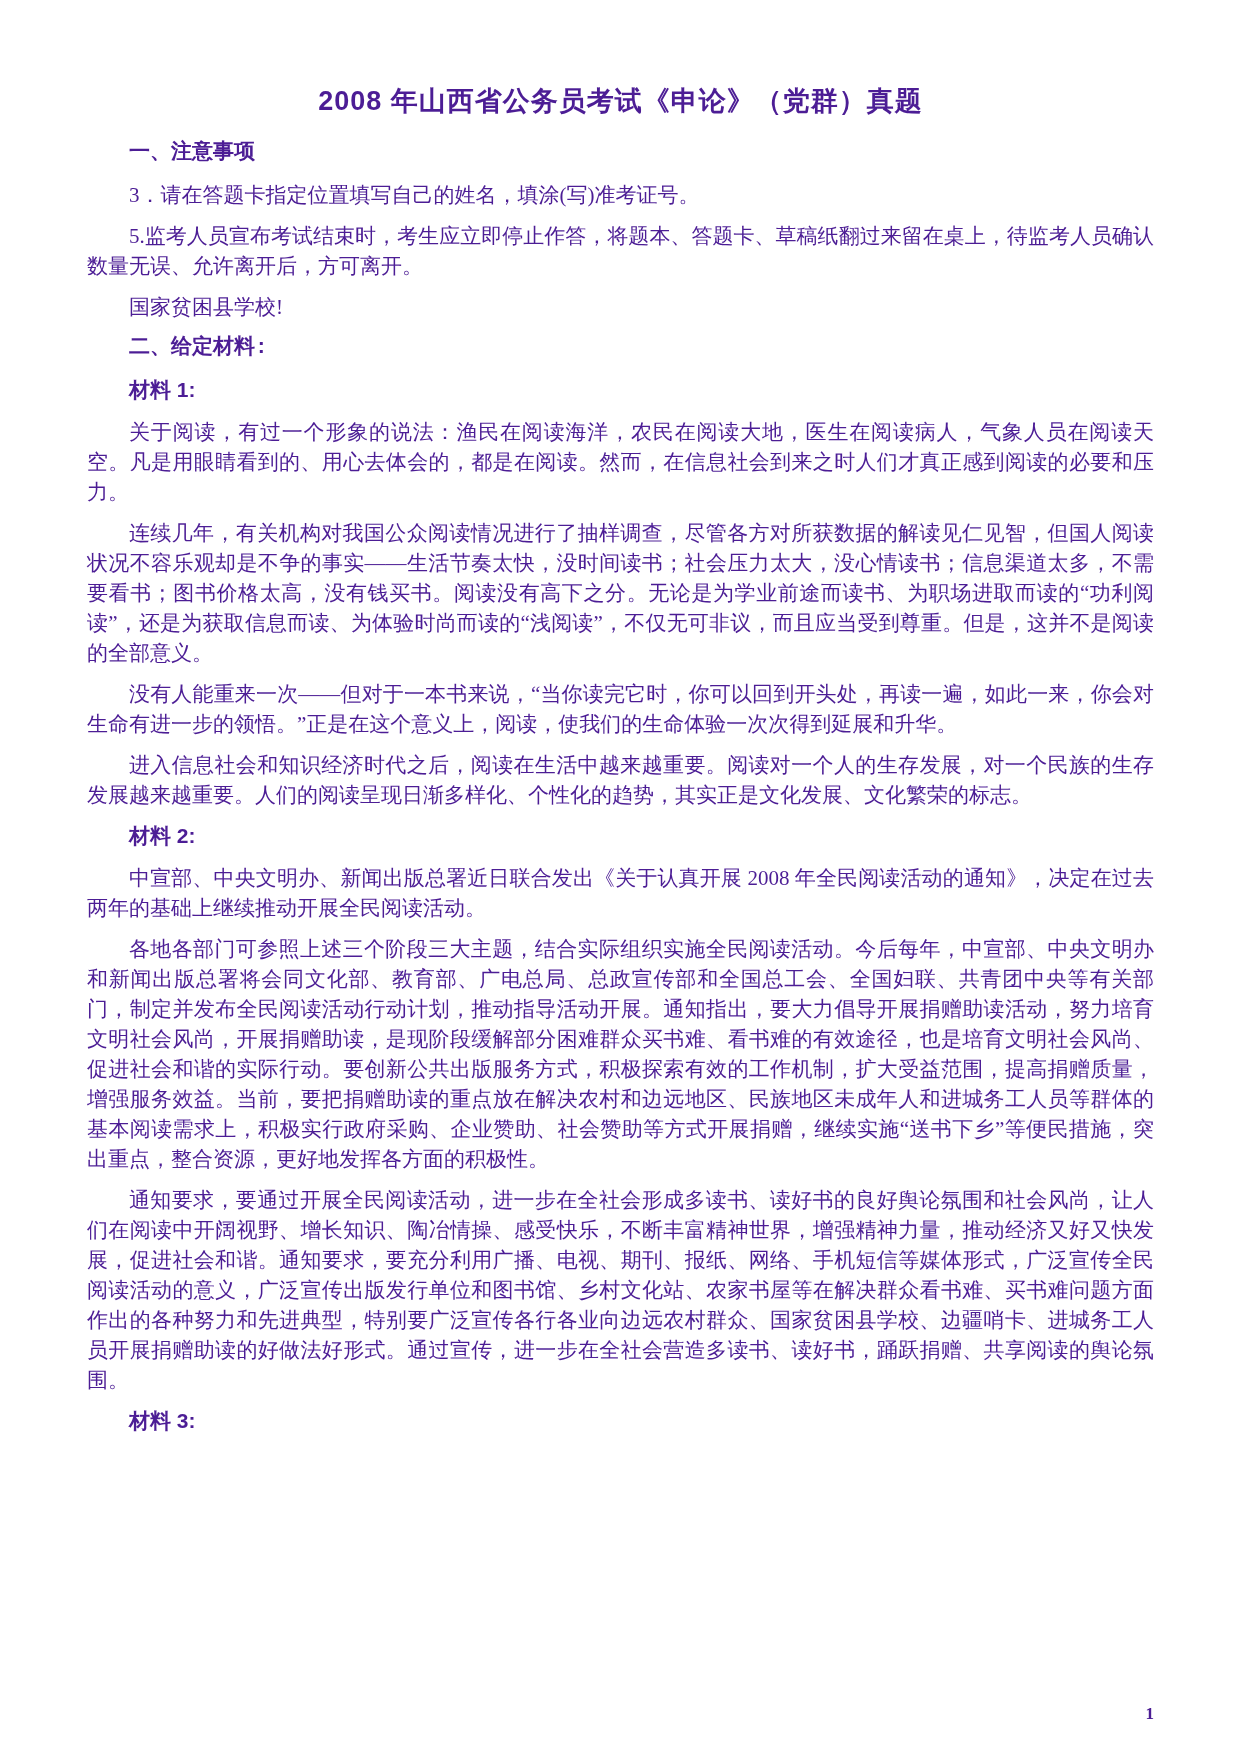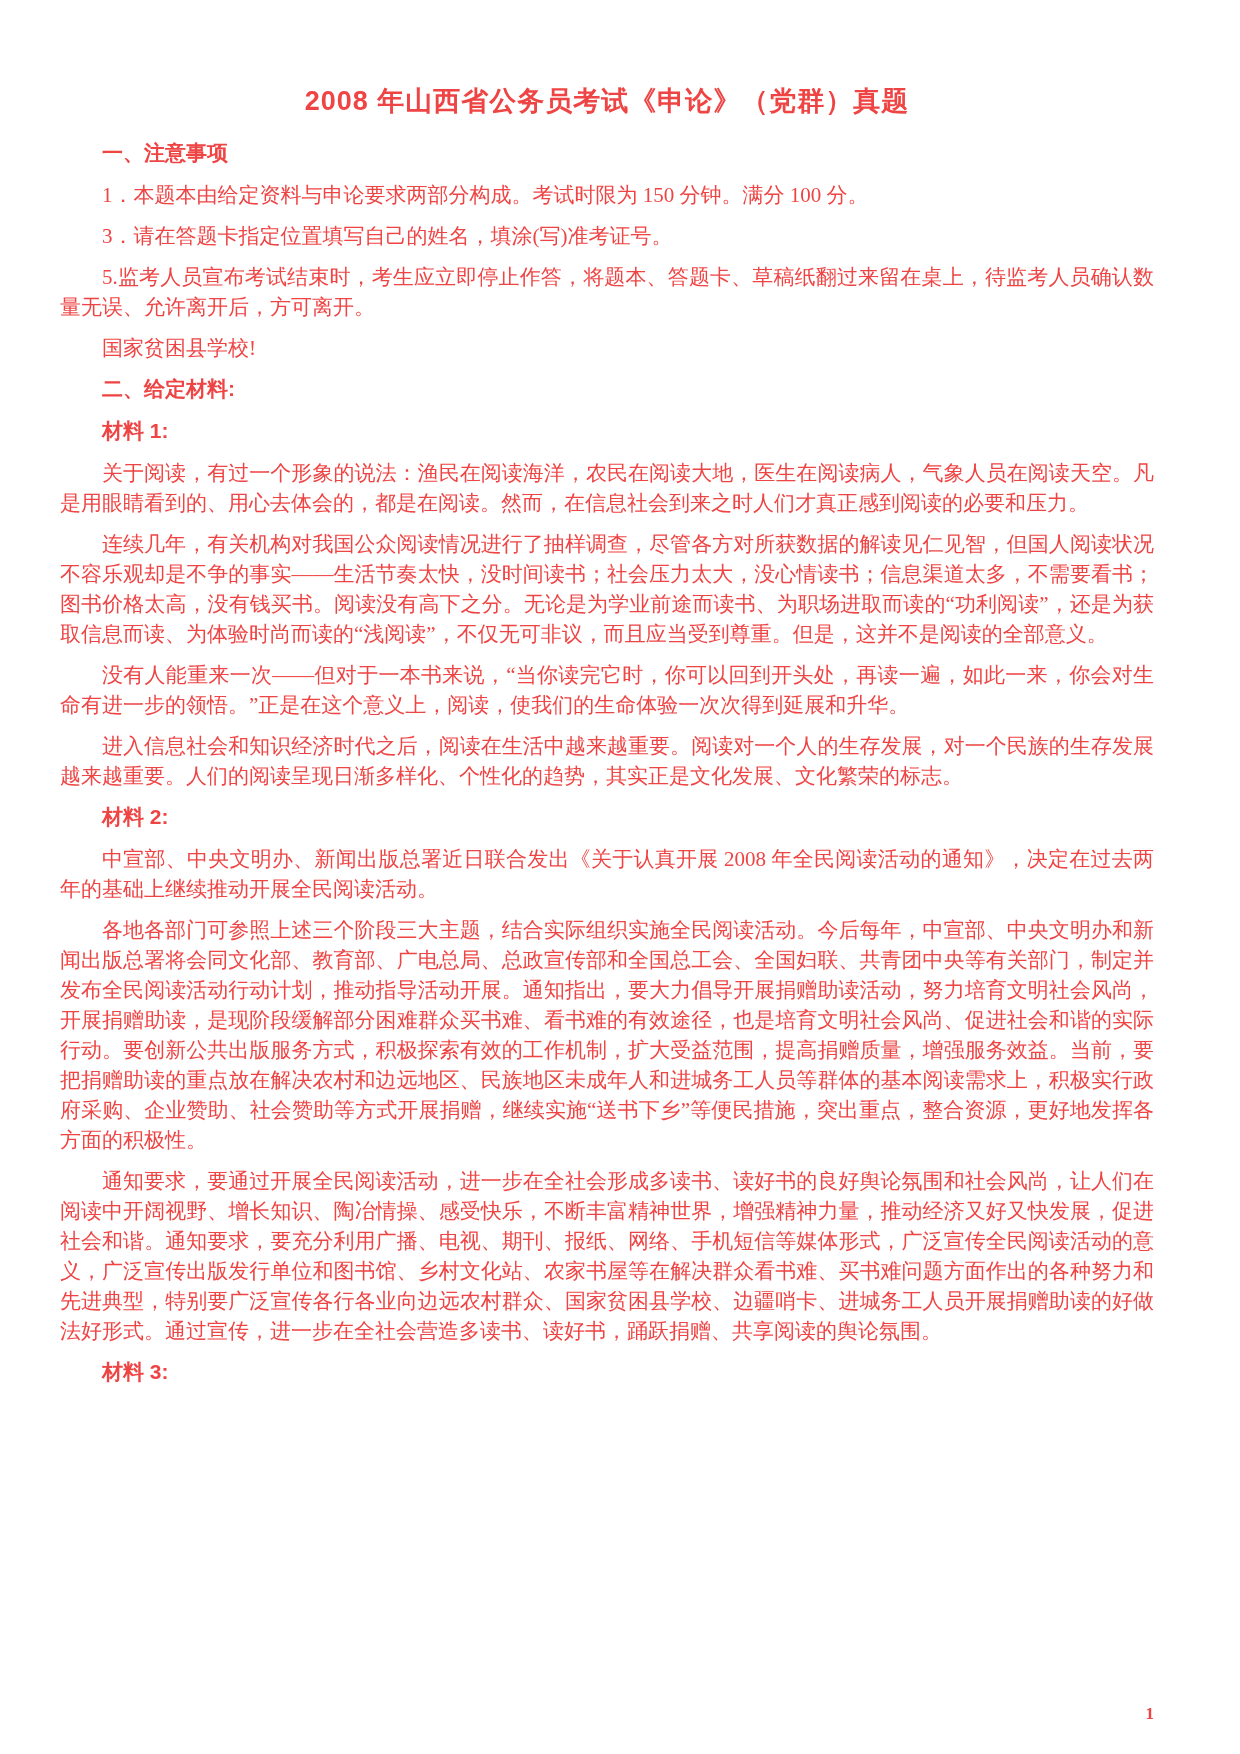--- a/index.html
+++ b/index.html
@@ -3,36 +3,36 @@
 <meta charset="utf-8">
 <style>
   html, body { margin: 0; padding: 0; background: #ffffff; }
   .page {
     position: relative;
     width: 1240px;
     height: 1754px;
     margin: 0 auto;
     background: #ffffff;
     box-sizing: border-box;
-    padding: 84px 86px 0 60px;
-    color: #ef4444;
+    padding: 84px 86px 0 87px;
+    color: #4c1d95;
     overflow: hidden;
     font-family: "Liberation Serif", "DejaVu Serif", serif;
   }
   .doc-title {
     text-align: center;
     font-family: "Liberation Sans", "DejaVu Sans", sans-serif;
     font-weight: bold;
     font-size: 27px;
     line-height: 34px;
     margin: 0 0 20px 0;
     letter-spacing: 1px;
   }
   .section-heading {
-    font-family: Liberation Sans, sans-serif;
+    font-family: Liberation Mono, monospace;
     font-weight: bold;
     font-size: 21px;
     line-height: 30px;
     margin: 6px 0 12px 0;
     text-indent: 2em;
   }
   .material-heading {
     font-family: "Liberation Sans", "DejaVu Sans", sans-serif;
     font-weight: bold;
     font-size: 21px;
@@ -58,21 +58,20 @@
 </style>
 </head>
 <body>
 
 <div class="page">
 
   <div class="doc-title">2008 年山西省公务员考试《申论》（党群）真题</div>
 
   <div class="section-heading">一、注意事项</div>
 
-  <p class="para">1．本题本由给定资料与申论要求两部分构成。考试时限为 150 分钟。满分 100 分。</p>
   <p class="para">3．请在答题卡指定位置填写自己的姓名，填涂(写)准考证号。</p>
   <p class="para">5.监考人员宣布考试结束时，考生应立即停止作答，将题本、答题卡、草稿纸翻过来留在桌上，待监考人员确认数量无误、允许离开后，方可离开。</p>
   <p class="para">国家贫困县学校!</p>
 
   <div class="section-heading">二、给定材料:</div>
 
   <div class="material-heading">材料 1:</div>
   <p class="para">关于阅读，有过一个形象的说法：渔民在阅读海洋，农民在阅读大地，医生在阅读病人，气象人员在阅读天空。凡是用眼睛看到的、用心去体会的，都是在阅读。然而，在信息社会到来之时人们才真正感到阅读的必要和压力。</p>
   <p class="para">连续几年，有关机构对我国公众阅读情况进行了抽样调查，尽管各方对所获数据的解读见仁见智，但国人阅读状况不容乐观却是不争的事实——生活节奏太快，没时间读书；社会压力太大，没心情读书；信息渠道太多，不需要看书；图书价格太高，没有钱买书。阅读没有高下之分。无论是为学业前途而读书、为职场进取而读的“功利阅读”，还是为获取信息而读、为体验时尚而读的“浅阅读”，不仅无可非议，而且应当受到尊重。但是，这并不是阅读的全部意义。</p>
   <p class="para">没有人能重来一次——但对于一本书来说，“当你读完它时，你可以回到开头处，再读一遍，如此一来，你会对生命有进一步的领悟。”正是在这个意义上，阅读，使我们的生命体验一次次得到延展和升华。</p>

